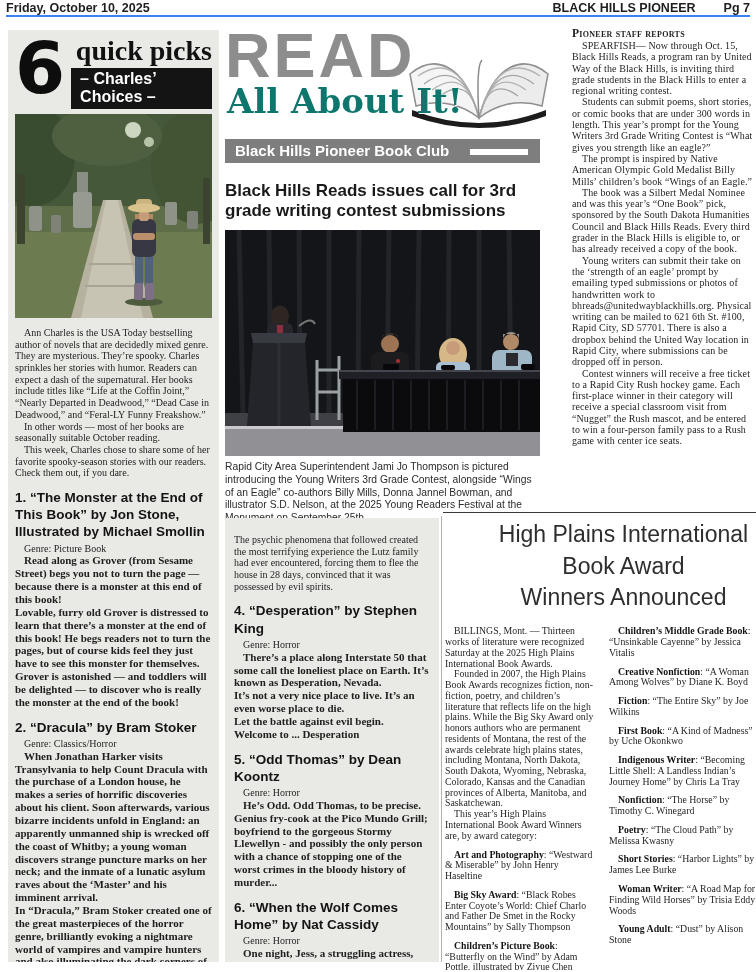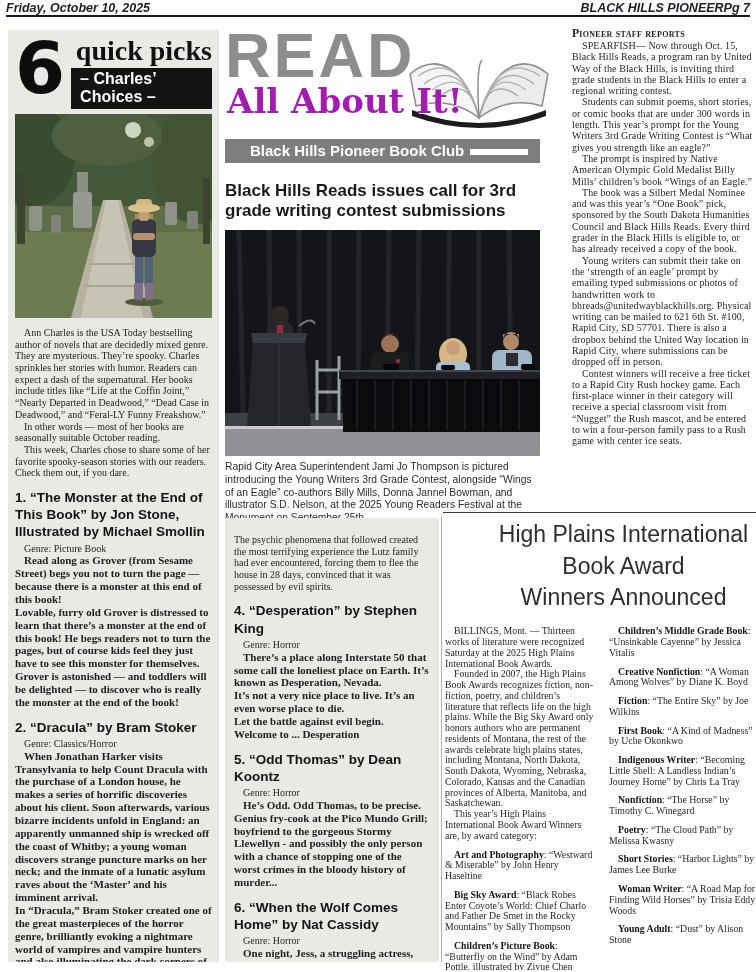--- a/index.html
+++ b/index.html
@@ -2,23 +2,23 @@
 <html><head>
 <meta charset="utf-8">
 <style>
   * { margin:0; padding:0; box-sizing:border-box; }
   html,body { background:#c8c8c8; }
   .page { position:relative; width:756px; height:972px; background:#ffffff;
           font-family:"Liberation Serif", serif; color:#1e1e1e; overflow:hidden; margin:0 auto; }
 
   
   .masthead { position:absolute; left:6px; right:6px; top:0; height:17px;
-              border-bottom:2px solid #0f172a; display:flex; justify-content:space-between; align-items:center;
-              font-family:"Liberation Sans", sans-serif; font-weight:bold; font-size:12.5px;font-style:italic; }
-  .masthead .right { display:flex; gap:0; }
+              border-bottom:2px solid #3b82f6; display:flex; justify-content:space-between; align-items:center;
+              font-family:"Liberation Sans", sans-serif; font-weight:bold; font-size:12.5px; }
+  .masthead .right { display:flex; gap:28px; }
   .masthead .pg { font-weight:bold; }
 
   
   .qp-box { position:absolute; background:#e9e9e6; overflow:hidden; }
   #qp-left  { left:8px;  top:30px;  width:211px; height:932px; padding:3px 7px; }
   #qp-right { left:225px; top:518px; width:214px; height:444px; padding:16px 9px; }
 
   .qp-head { display:flex; align-items:flex-start; margin:2px 0 5px; }
   .qp-num { font-family:"DejaVu Sans", sans-serif; font-weight:bold; font-size:72px; line-height:0.92;
             letter-spacing:-3px; color:#0d0d0d; }
@@ -35,25 +35,25 @@
   .qp-item .genre { font-size:10px; line-height:1.17; text-indent:9px; }
   .qp-item .body  { font-size:11px; line-height:1.17; text-indent:9px; white-space:pre-line;font-weight:bold; }
   .qp-cont { font-size:10px; line-height:1.17; }
 
   
   #bookclub { position:absolute; left:225px; top:30px; width:315px; }
   .logo-row { position:relative; height:106px; }
   .read-word { position:absolute; left:0; top:-6px; font-family:"Liberation Sans", sans-serif; font-weight:bold;
                font-size:63px; letter-spacing:3px; line-height:1; color:#8d8d8d; }
   .allabout  { position:absolute; left:2px; top:54px; font-family:"DejaVu Serif", serif; font-weight:bold;
-               font-size:34px; line-height:1; color:#a21caf; text-shadow:1px 1px 0 #fff; white-space:nowrap; }
+               font-size:34px; line-height:1; color:#0f766e; text-shadow:1px 1px 0 #fff; white-space:nowrap; }
   .book-art  { position:absolute; right:-14px; top:-2px; }
 
   .banner { position:relative; background:#7e7e7e; color:#fff; font-family:"Liberation Sans", sans-serif;
-            font-weight:bold; font-size:15px; padding:3px 25px 4px; margin-top:3px; }
+            font-weight:bold; font-size:15px; padding:3px 10px 4px; margin-top:3px; }
   .banner-dash { position:absolute; right:12px; top:10px; width:58px; height:6px; background:#fff; }
 
   .bc-headline { font-family:"Liberation Sans", sans-serif; font-weight:bold; font-size:17px; line-height:1.18;
                  color:#1a1a1a; margin:18px 0 9px; }
   .bc-photo { display:block; }
   .bc-caption { font-family:"Liberation Sans", sans-serif; font-size:10.3px; line-height:1.24; color:#2b2b2b; margin-top:5px; }
   .bc-credit  { font-family:"Liberation Sans", sans-serif; font-size:10.3px; font-style:italic; color:#2b2b2b; }
 
   
   #staff { position:absolute; left:572px; top:27px; width:182px; height:482px; overflow:hidden;

